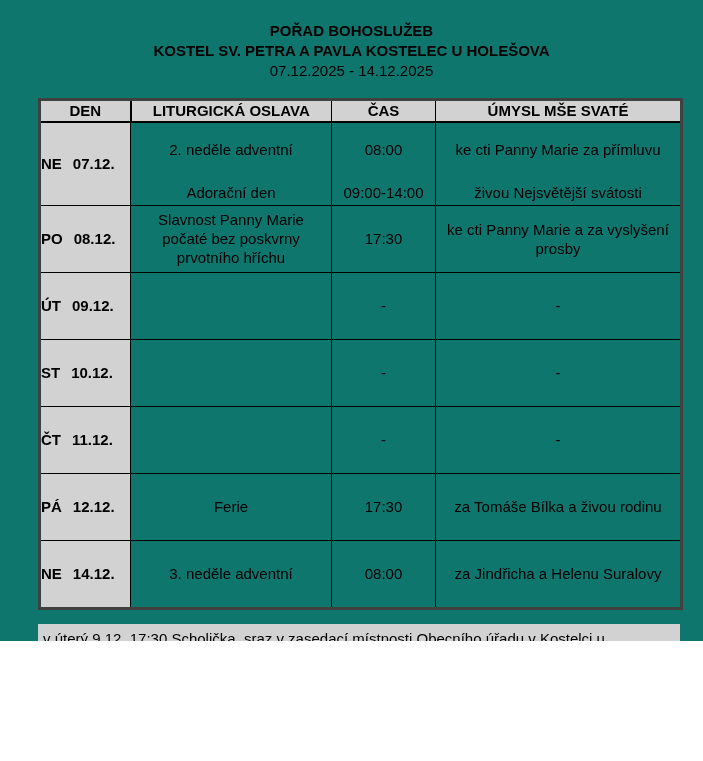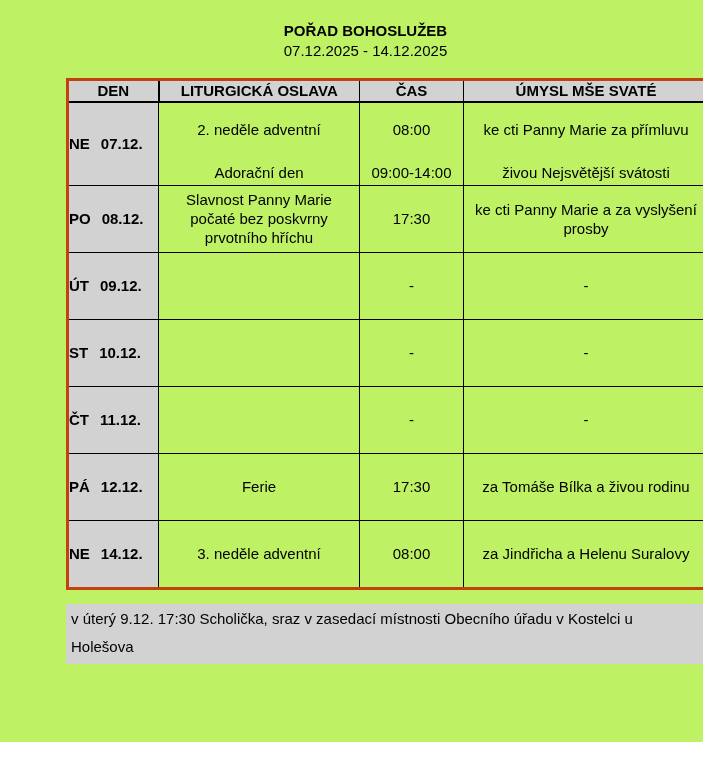--- a/index.html
+++ b/index.html
@@ -1,40 +1,39 @@
 <!DOCTYPE html>
 <html><head>
 <meta charset="utf-8">
 <style>
   * { box-sizing: border-box; }
   html, body { margin: 0; padding: 0; background: #ffffff; }
   .page {
     width: 703px;
-    height: 742px;
-    background: #bef264;
+    height: 641px;
+    background: #0f766e;
     color: #000000;
     font-family: "Liberation Sans", sans-serif;
     overflow: hidden;
     position: relative;
-    padding-left: 28px;
   }
   .titles { text-align: center; padding-top: 21px; }
   .title-main, .title-church {
     font-size: 15px;
     font-weight: bold;
     line-height: 20px;
   }
   .date-range { font-size: 15px; line-height: 20px; }
 
   table.schedule {
     border-collapse: collapse;
     table-layout: fixed;
     width: 642px;
     margin: 17px 0 8px 38px;
-    border: 3px solid #c2410c;
+    border: 3px solid #404040;
   }
   table.schedule th {
     background: #d2d2d2;
     border: 1px solid #000000;
     border-bottom: 2px solid #000000;
     font-size: 15px;
     font-weight: bold;
     height: 22px;
     padding: 0;
     text-align: center;
@@ -80,20 +79,21 @@
     padding: 1px 30px 3px 5px;
   }
 </style>
 </head>
 <body>
 
 <div class="page">
 
   <div class="titles">
     <div class="title-main">POŘAD BOHOSLUŽEB</div>
+    <div class="title-church">KOSTEL SV. PETRA A PAVLA KOSTELEC U HOLEŠOVA</div>
     <div class="date-range">07.12.2025 - 14.12.2025</div>
   </div>
 
   <table class="schedule">
     <colgroup>
       <col style="width:91px">
       <col style="width:201px">
       <col style="width:104px">
       <col style="width:246px">
     </colgroup>

